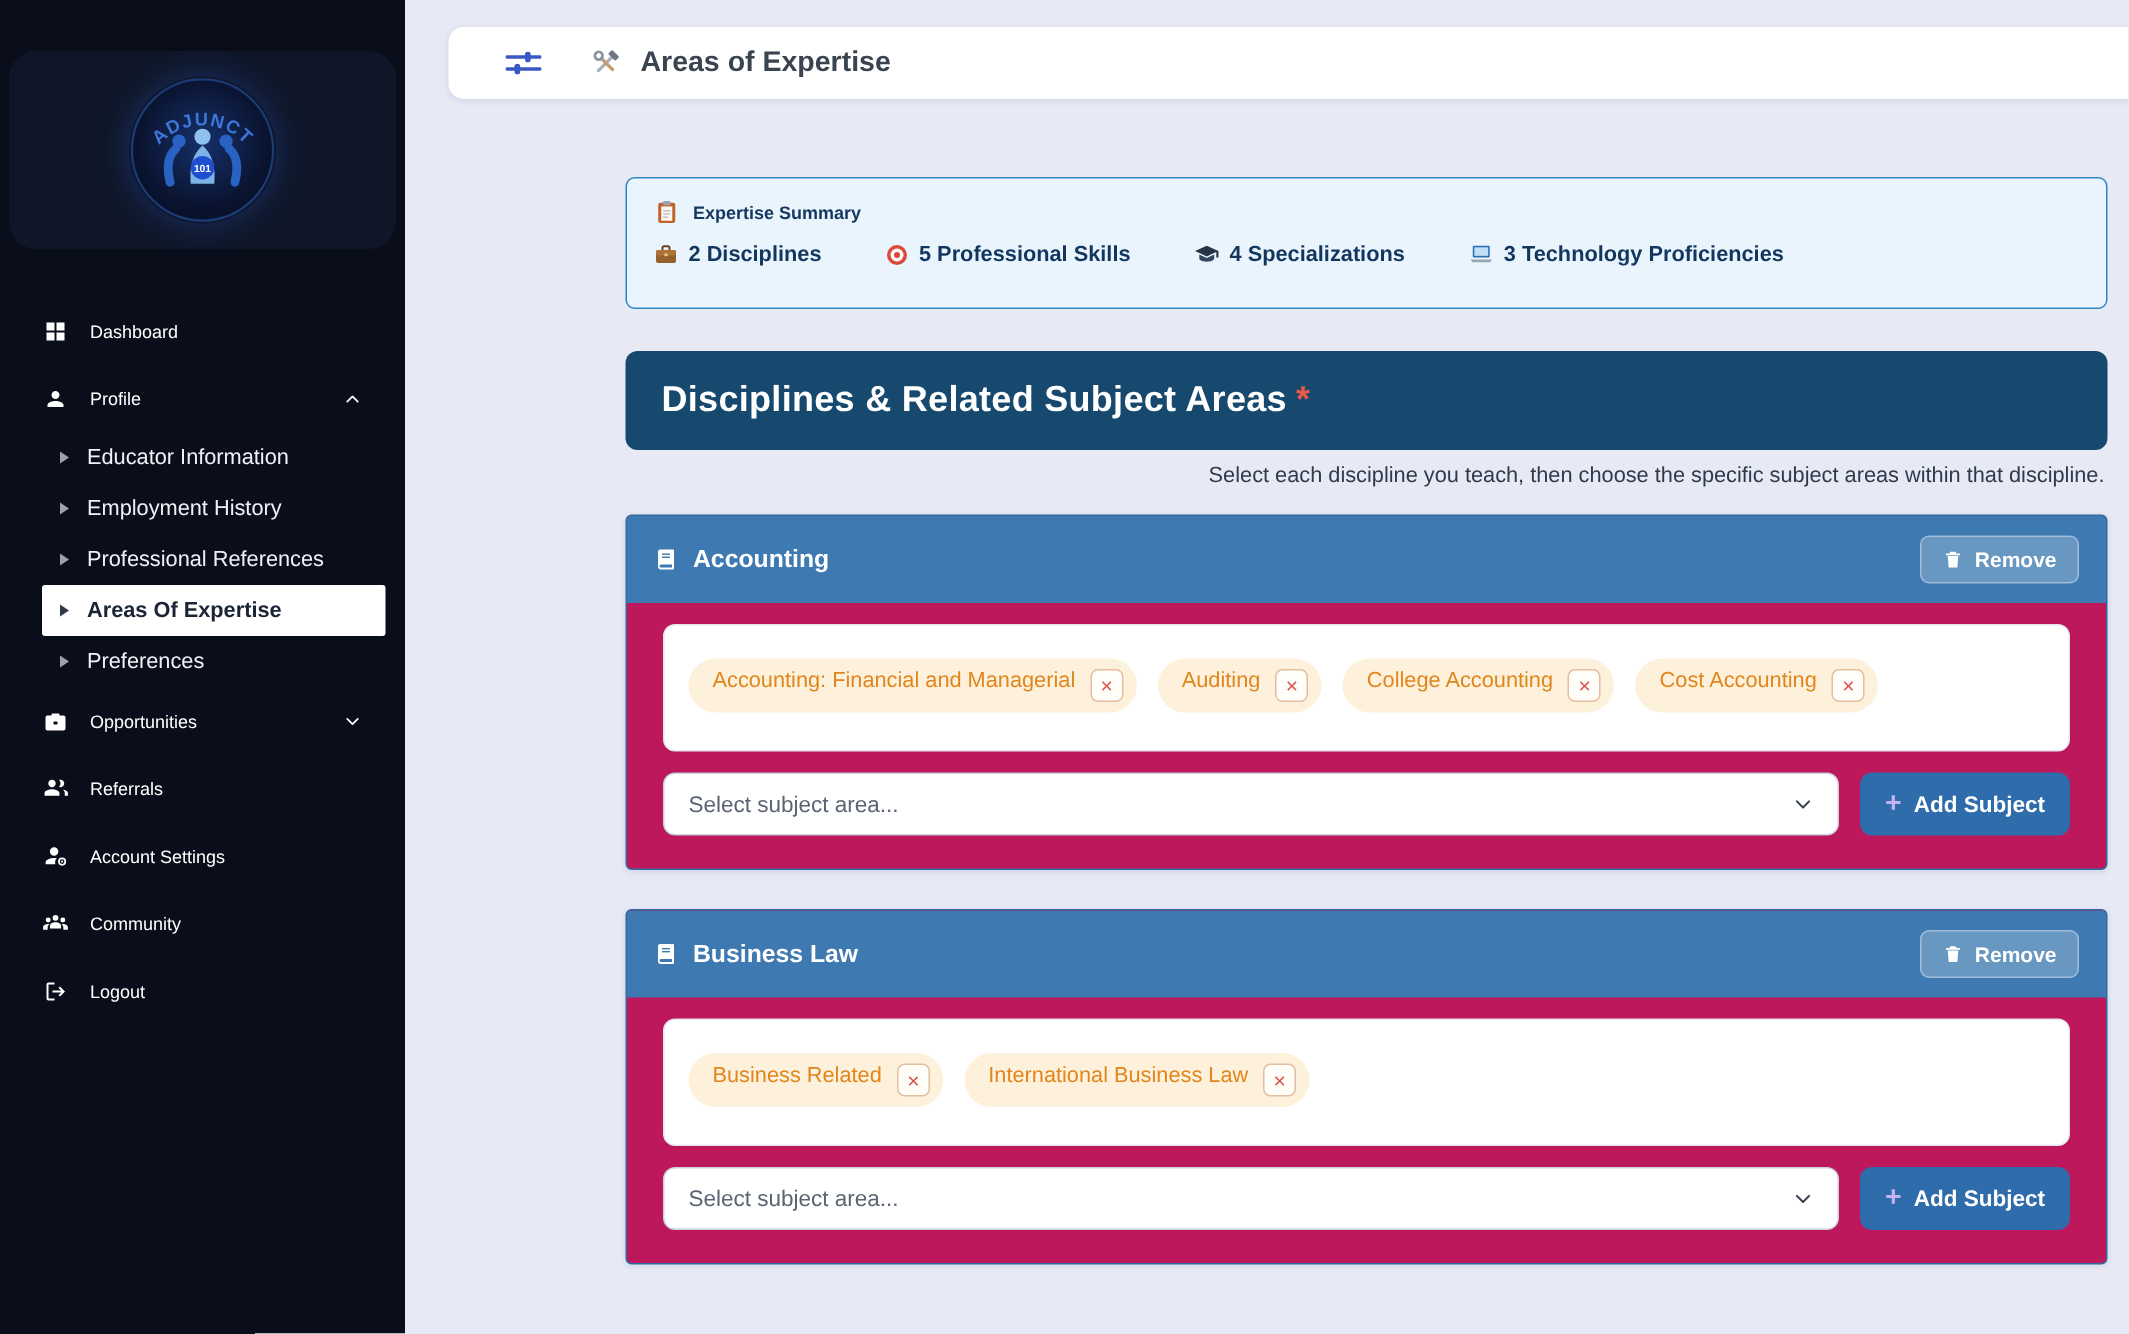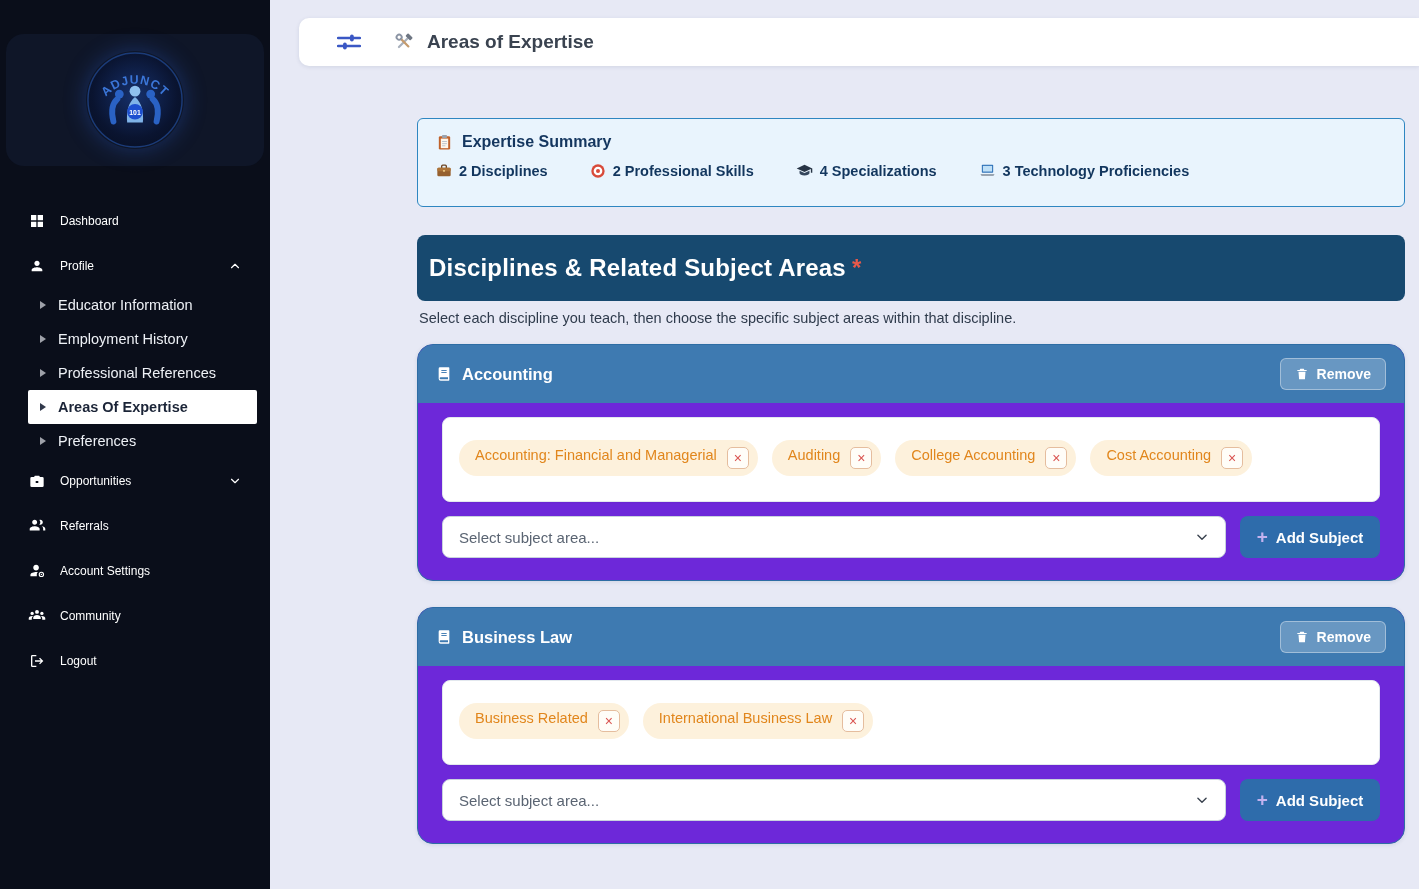--- a/index.html
+++ b/index.html
@@ -77,43 +77,43 @@
 
   
   .summary-card {
     background:#e9f4fd;
     border:1px solid #2e86c1;
     border-radius:6px;
     padding:14px 18px 16px 18px;
   }
   .summary-title {
     display:flex; align-items:center; gap:9px;
-    color:#14365f; font-weight:700; font-size:16px;
+    color:#14365f; font-weight:700; font-size:12px;
     margin-bottom:11px;
   }
   .summary-stats { display:flex; gap:42px; margin-bottom:11px; }
   .stat { display:flex; align-items:flex-end; gap:7px; color:#12365e; font-weight:700; font-size:14.5px; }
   .summary-desc { color:#5d6b7a; font-size:15px; line-height:1.45; max-width:932px; }
 
   
   .section-header {
     margin-top:28px;
     background:#17496f;
     border-radius:8px;
-    padding:19px 12px;
+    padding:19px 24px;
   }
   .section-header h2 { color:#fff; font-size:24px; font-weight:700; letter-spacing:.2px; }
   .req { color:#e8594a; margin-left:6px; }
-  .section-subtitle { margin:9px 2px 18px 2px; color:#2f3b4c; font-size:14.5px; }
+  .section-subtitle { margin:9px 2px 18px 2px; color:#2f3b4c; font-size:14.5px;text-align:right; }
 
   
   .discipline-card {
     border:1px solid #2e6da4;
-    border-radius:16px;
-    background:#6d28d9;
+    border-radius:4px;
+    background:#be185d;
     margin-bottom:26px;
     overflow:hidden;
     box-shadow:0 1px 4px rgba(20,40,80,.10);
   }
   .discipline-header {
     background:#3e7ab1;
     display:flex; align-items:center; justify-content:space-between;
     padding:13px 18px;
   }
   .discipline-name { display:flex; align-items:center; gap:10px; color:#fff; font-weight:700; font-size:16.5px; }
@@ -371,21 +371,21 @@
             <span>2 Disciplines</span>
           </span>
           <span class="stat">
             <span class="icon">
               <svg width="16" height="16" viewBox="0 0 24 24">
                 <circle cx="12" cy="12" r="10" fill="#d84a3a"></circle>
                 <circle cx="12" cy="12" r="6.5" fill="#ffffff"></circle>
                 <circle cx="12" cy="12" r="3" fill="#d84a3a"></circle>
               </svg>
             </span>
-            <span>2 Professional Skills</span>
+            <span>5 Professional Skills</span>
           </span>
           <span class="stat">
             <span class="icon">
               <svg width="17" height="17" viewBox="0 0 24 24">
                 <path d="M12 4L1 9l11 5 9-4.1V15h2V9L12 4z" fill="#273445"></path>
                 <path d="M5 12.3V16c0 1.7 3.1 3 7 3s7-1.3 7-3v-3.7l-7 3.2-7-3.2z" fill="#34465c"></path>
               </svg>
             </span>
             <span>4 Specializations</span>
           </span>

